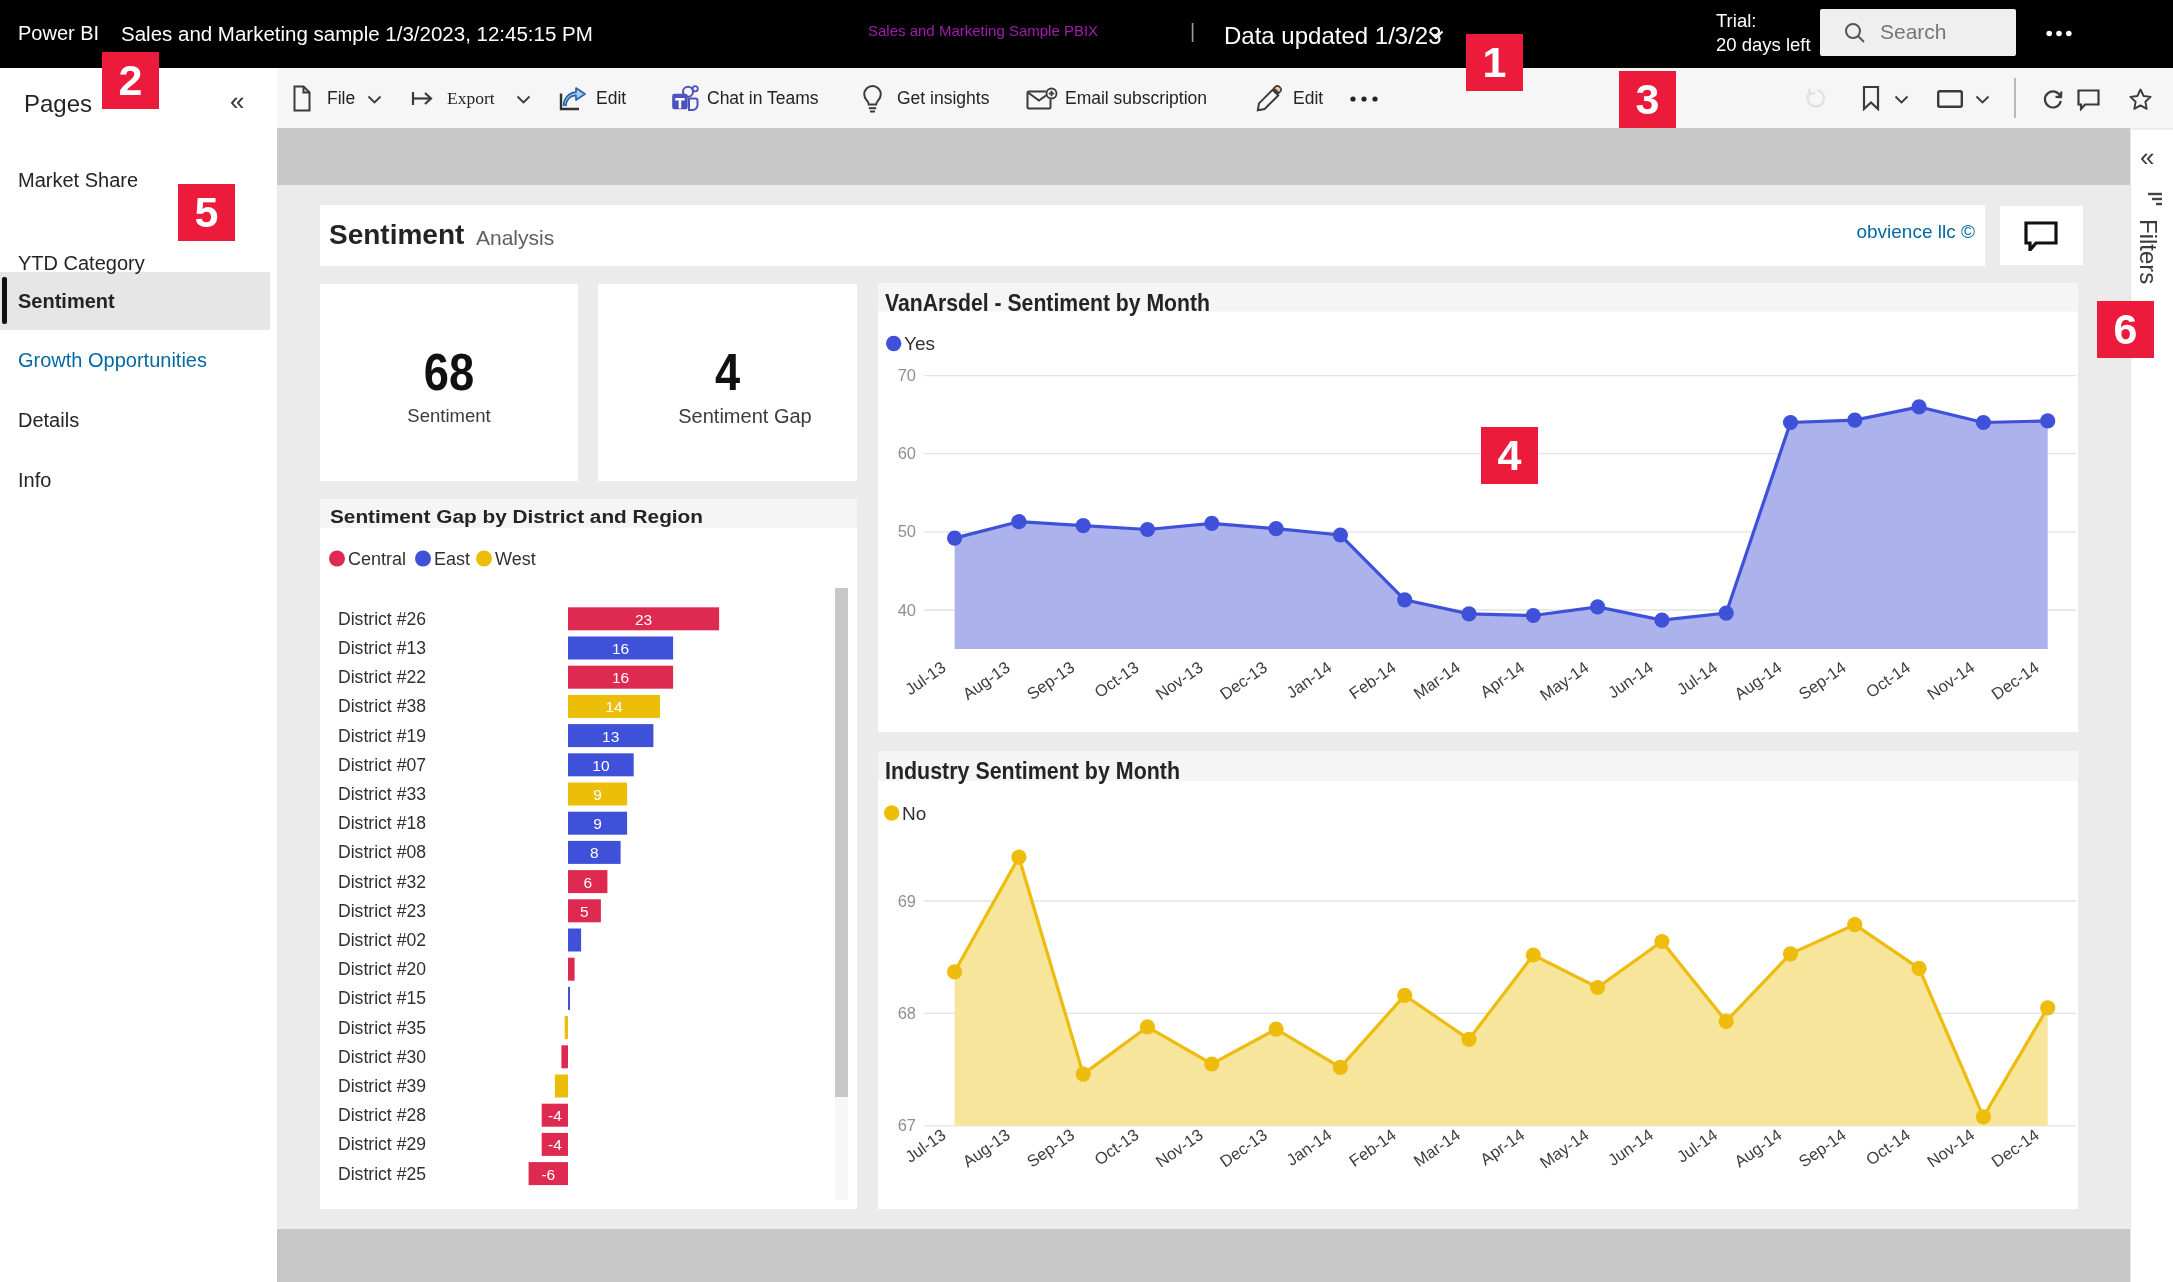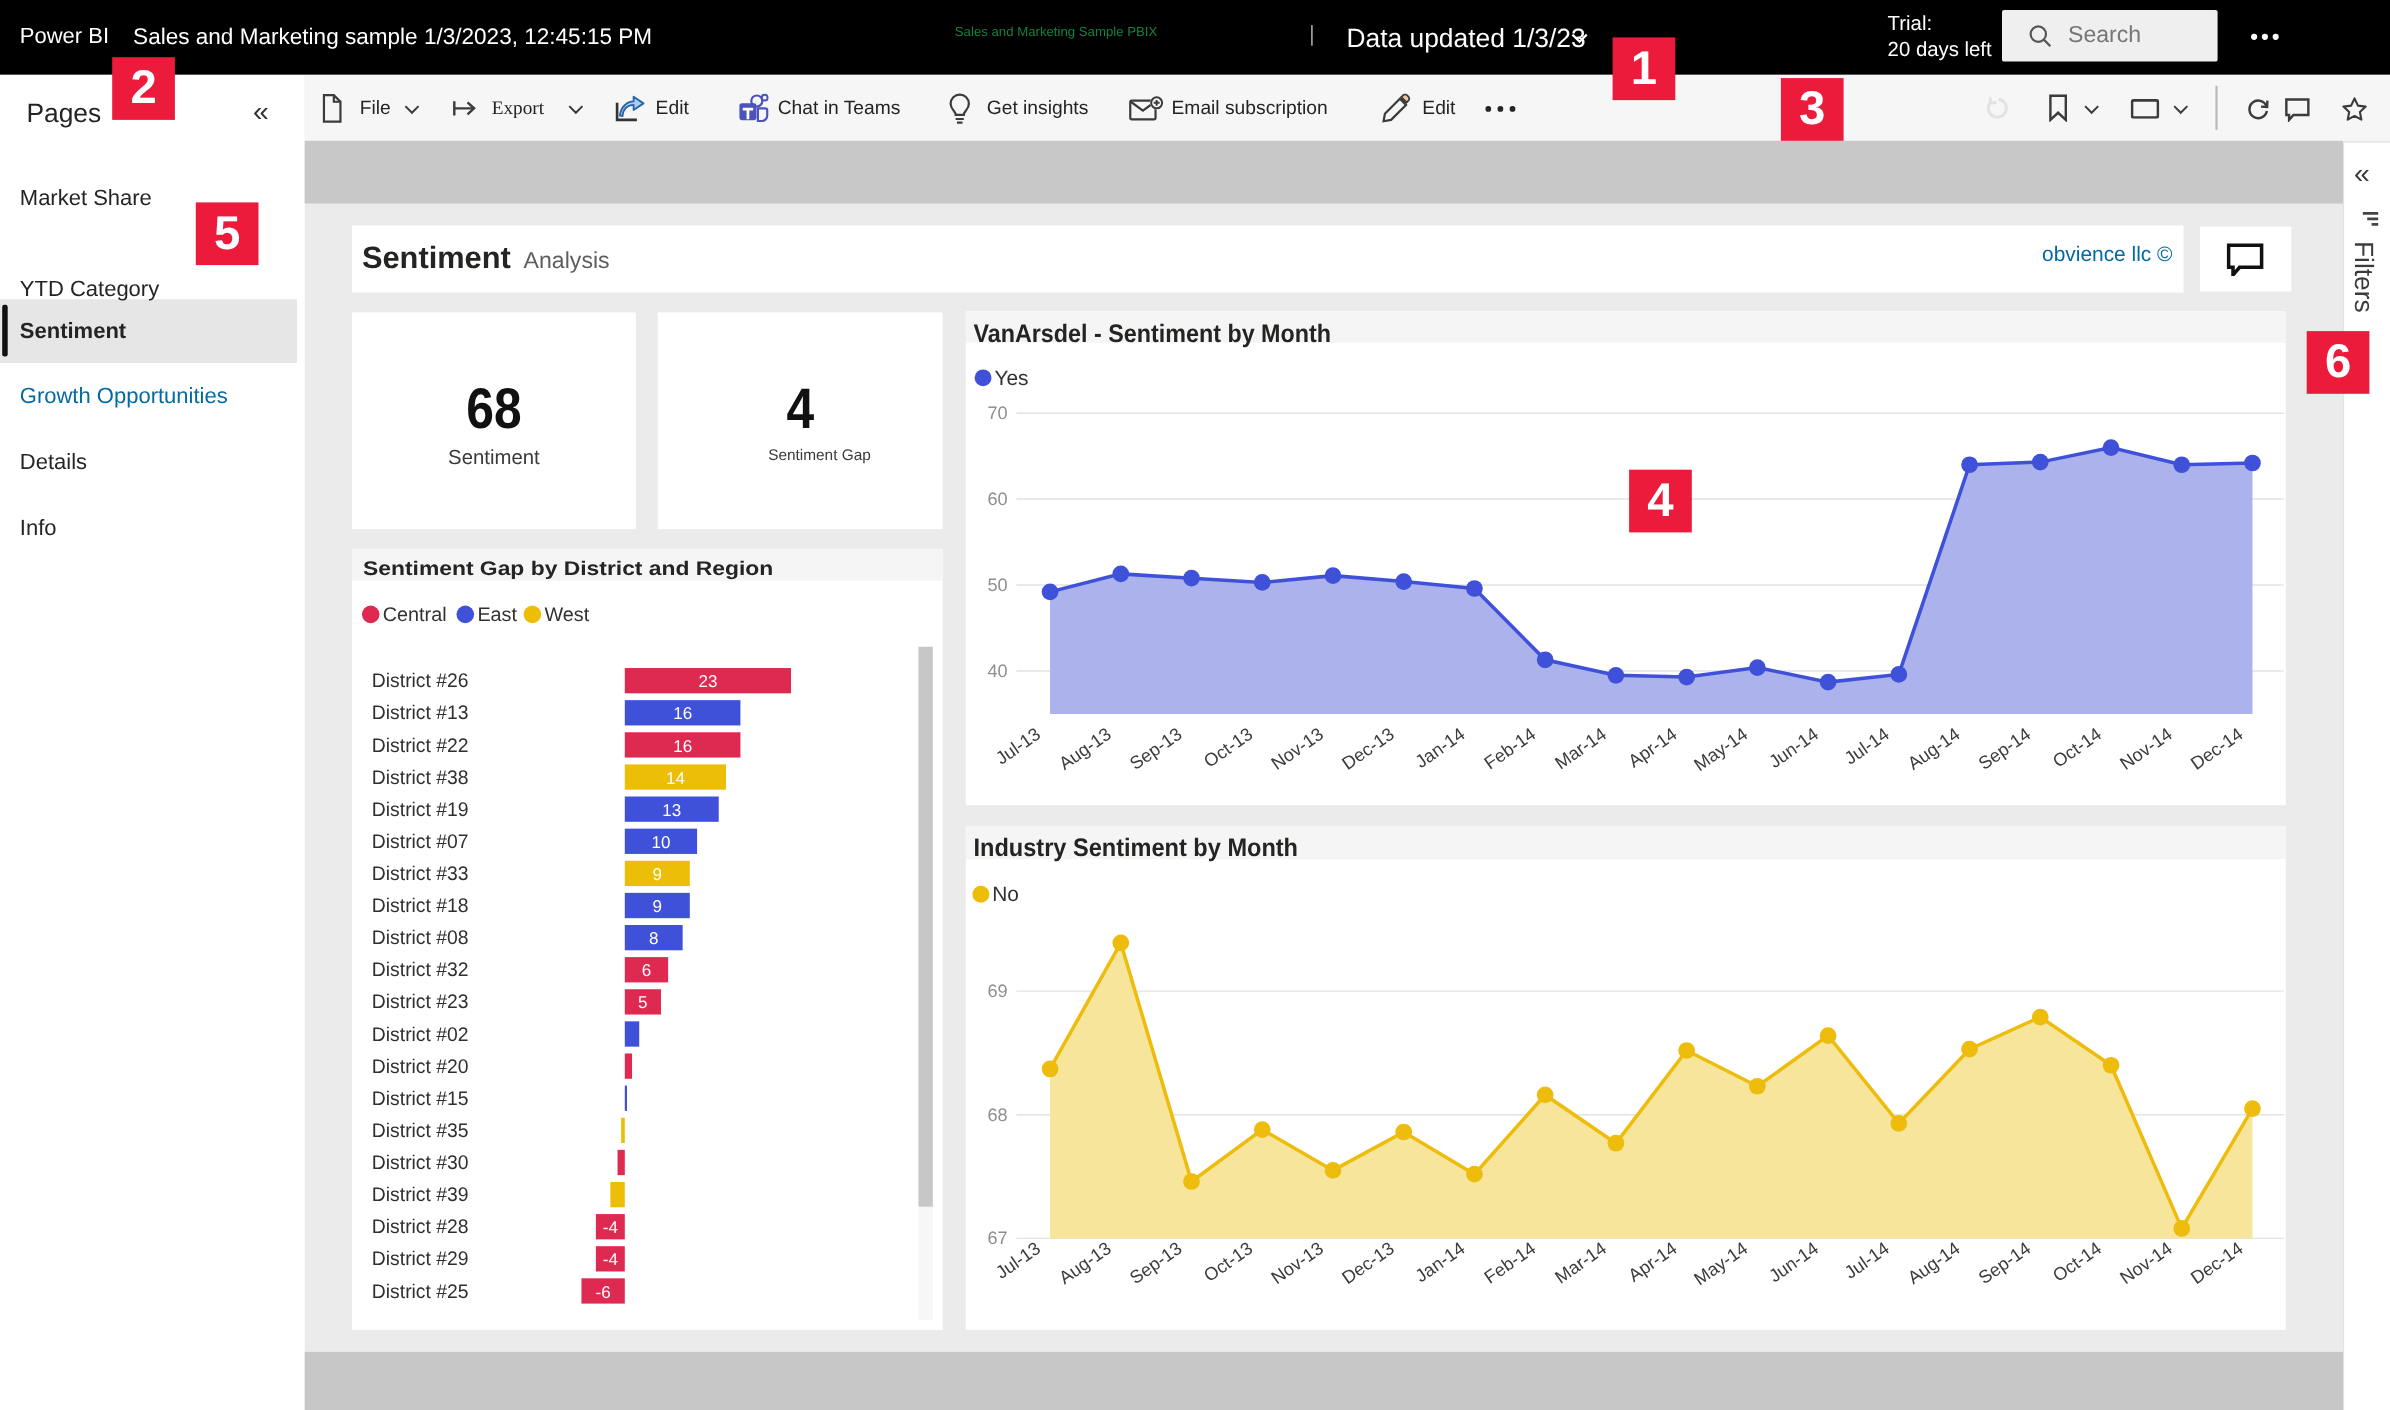--- a/index.html
+++ b/index.html
@@ -11,21 +11,21 @@
             font-weight:bold; font-size:43px; text-align:center; line-height:57px; z-index:50; }
   svg { display:block; }
   .tblbl { position:absolute; font-size:17.5px; color:#252423; top:20px; }
 </style>
 </head>
 <body>
 
 <div class="abs" style="left:0;top:0;width:2173px;height:68px;background:#000;"></div>
 <div class="abs" style="left:18px;top:22px;font-size:20px;font-weight:normal;color:#fff;">Power BI</div>
 <div class="abs" style="left:121px;top:22px;font-size:20.5px;color:#fff;">Sales and Marketing sample 1/3/2023, 12:45:15 PM</div>
-<div class="abs" style="left:868px;top:22px;font-size:12px;color:#15803d;">Sales and Marketing Sample PBIX</div>
+<div class="abs" style="left:868px;top:22px;font-size:15px;color:#a21caf;">Sales and Marketing Sample PBIX</div>
 <div class="abs" style="left:1190px;top:20px;font-size:20px;color:#9a9a9a;">|</div>
 <div class="abs" style="left:1224px;top:22px;font-size:24px;color:#fff;">Data updated 1/3/23</div>
 <svg class="abs" style="left:1428px;top:30px;" width="16" height="10" viewBox="0 0 16 10">
     <polyline points="1.5,1.5 8,8 14.5,1.5" fill="none" stroke="#fff" stroke-width="2"></polyline>
   </svg>
 <div class="abs" style="left:1716px;top:9px;font-size:18.5px;color:#fff;line-height:24px;">Trial:<br>20 days left</div>
 <div class="abs" style="left:1820px;top:9px;width:196px;height:47px;background:#efefef;border-radius:2px;"></div>
 <svg class="abs" style="left:1843px;top:21px;" width="24" height="24" viewBox="0 0 24 24">
     <circle cx="10" cy="10" r="7" fill="none" stroke="#555" stroke-width="2"></circle>
     <line x1="15" y1="15" x2="21" y2="21" stroke="#555" stroke-width="2"></line>
@@ -162,21 +162,21 @@
 <div class="panel" style="left:2000px;top:206px;width:83px;height:59px;"></div>
 <svg class="abs" style="left:2024px;top:221px;" width="35" height="30" viewBox="0 0 35 30">
     <path d="M2,2 h30 v20 h-20 l-6,7 v-7 h-4 z" fill="none" stroke="#111" stroke-width="3.2" stroke-linejoin="miter"></path>
   </svg>
 
 <div class="panel" style="left:320px;top:284px;width:258px;height:197px;"></div>
 <div class="abs" style="left:320px;top:342px;width:258px;text-align:center;font-size:52px;font-weight:bold;color:#111;transform:scaleX(.87);">68</div>
 <div class="abs" style="left:320px;top:405px;width:258px;text-align:center;font-size:18.5px;color:#3b3b3b;">Sentiment</div>
 <div class="panel" style="left:598px;top:284px;width:259px;height:197px;"></div>
 <div class="abs" style="left:598px;top:342px;width:259px;text-align:center;font-size:52px;font-weight:bold;color:#111;transform:scaleX(.87);">4</div>
-<div class="abs" style="left:598px;top:405px;width:294px;text-align:center;font-size:14px;color:#3b3b3b;">Sentiment Gap</div>
+<div class="abs" style="left:598px;top:405px;width:294px;text-align:center;font-size:20px;color:#3b3b3b;">Sentiment Gap</div>
 
 <div class="panel" style="left:320px;top:499px;width:537px;height:710px;"></div>
 <svg class="abs" style="left:320px;top:499px;" width="537" height="710" viewBox="0 0 537 710">
 <rect x="0" y="0" width="537" height="29" fill="#f5f5f5"></rect>
 <text x="10" y="23.5" font-size="18" font-weight="bold" fill="#252423" textLength="373" lengthAdjust="spacingAndGlyphs">Sentiment Gap by District and Region</text>
 <circle cx="17" cy="59.5" r="8" fill="#de2a50"></circle>
     <text x="28" y="65.5" font-size="18" fill="#323130">Central</text>
 <circle cx="103" cy="59.5" r="8" fill="#3e51d8"></circle>
     <text x="114" y="65.5" font-size="18" fill="#323130">East</text>
 <circle cx="164" cy="59.5" r="8" fill="#edbe07"></circle>

